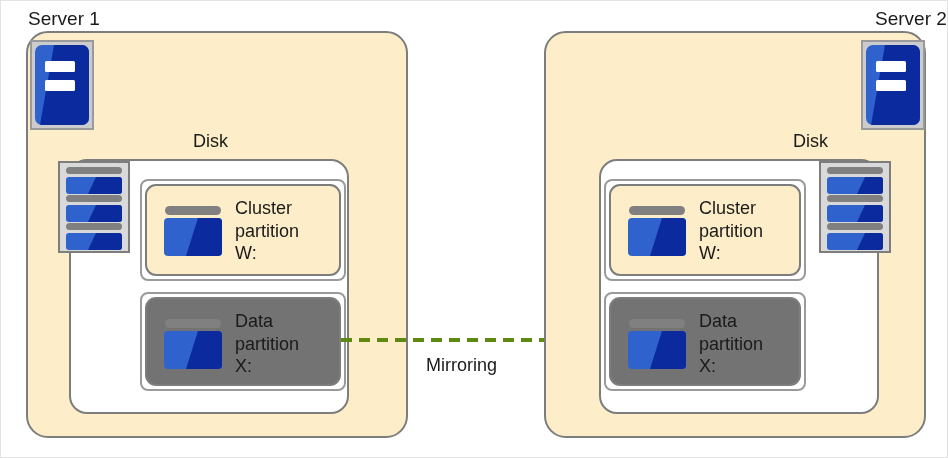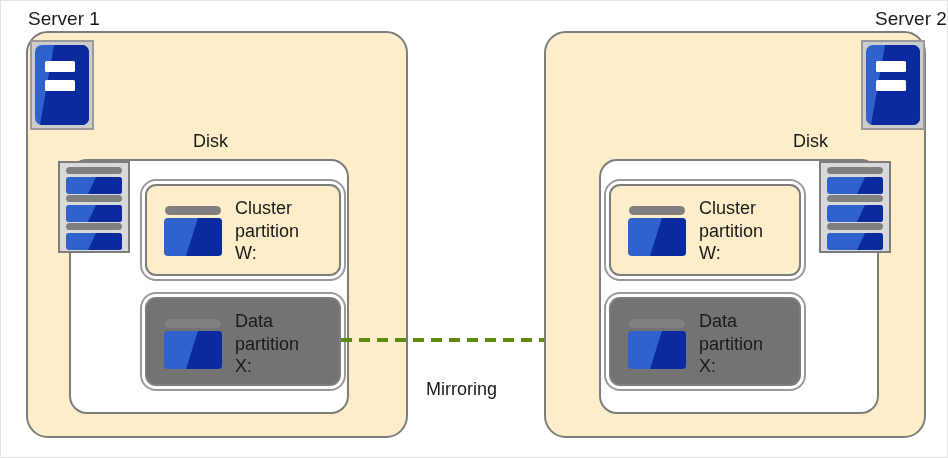--- a/index.html
+++ b/index.html
@@ -52,21 +52,21 @@
     background: #ffffff;
     border: 2px solid #7d7d7d;
     border-radius: 18px;
     box-sizing: border-box;
   }
 
   
   .partition-box {
     position: absolute;
     border: 2px solid #9a9a9a;
-    border-radius: 16px;
+    border-radius: 8px;
     box-sizing: border-box;
     padding: 3px;
   }
   .partition-box > .inner {
     width: 100%;
     height: 100%;
     border: 2px solid #7d7d7d;
     border-radius: 11px;
     box-sizing: border-box;
     position: relative;
@@ -121,21 +121,20 @@
     top: 327px;
     width: 275px;
     height: 24px;
   }
   .mirror-label {
     position: absolute;
     font-size: 18px;
     color: #1a1a1a;
     white-space: nowrap;
     line-height: 1;
-    margin-top: 24px;
   }
 </style>
 </head>
 <body>
 
 <div id="canvas">
 
   <div class="server-label" style="left:27px; top:8px;">Server 1</div>
 
   <div class="server-box" style="left:25px; top:30px; width:382px; height:407px;"></div>

